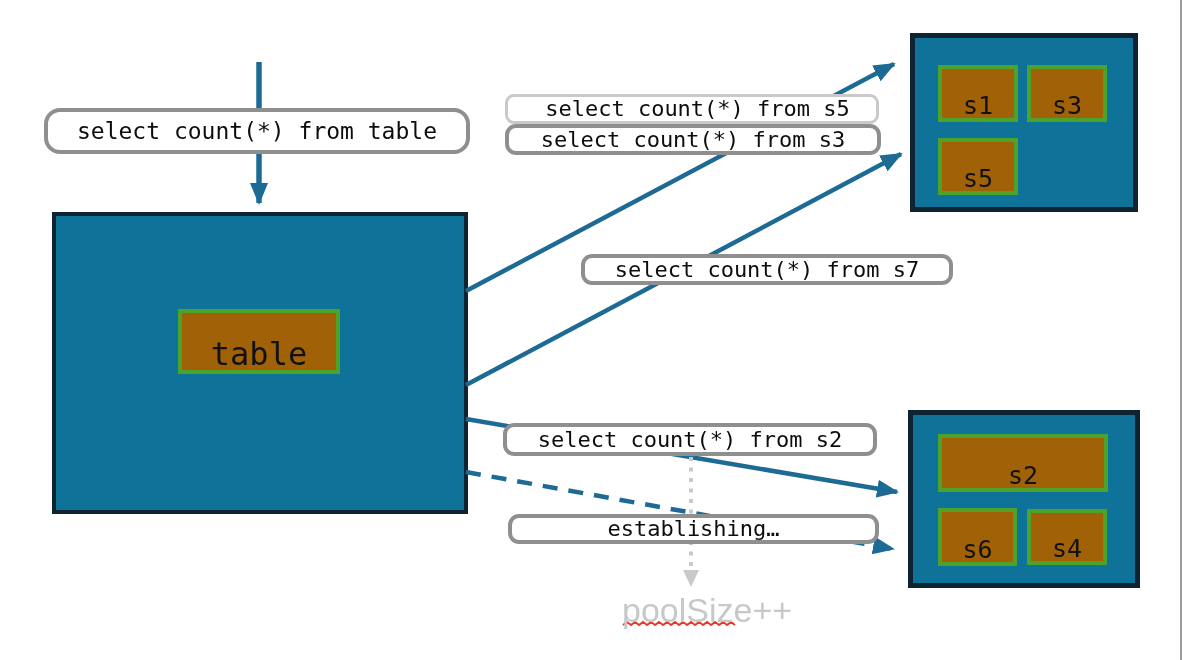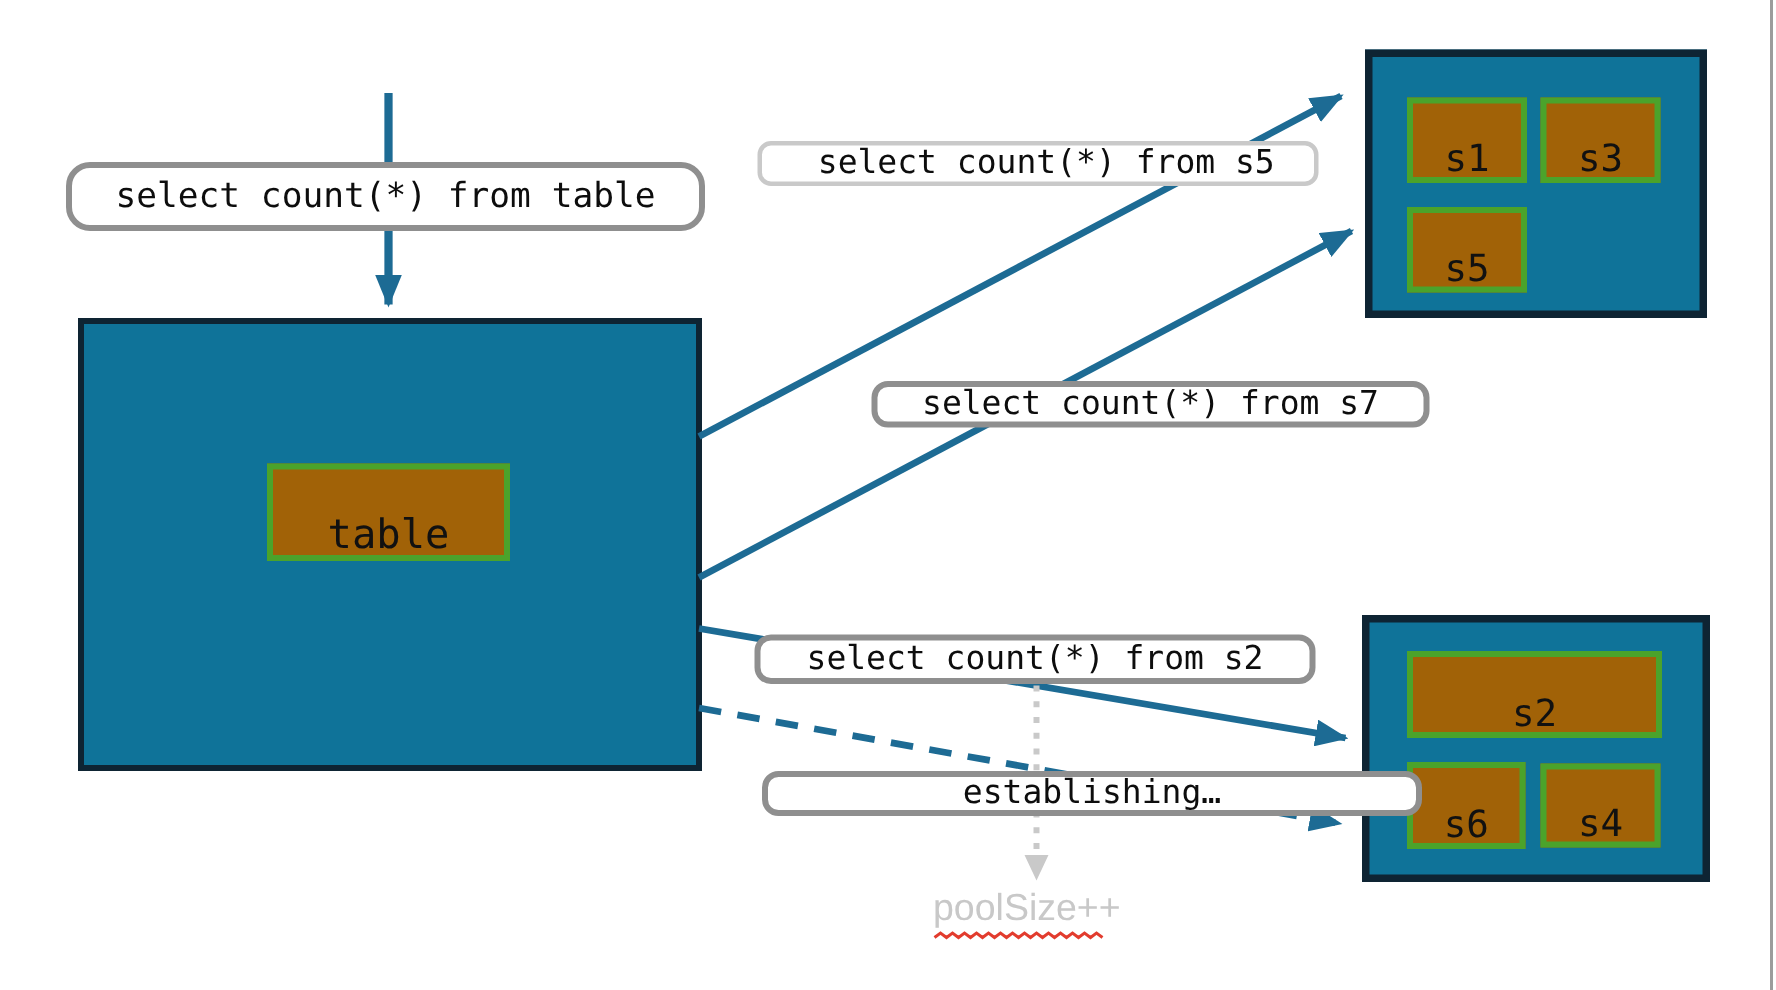--- a/index.html
+++ b/index.html
@@ -21,31 +21,31 @@
   .qlabel{
     background:#ffffff;border:4px solid #8f8f8f;border-radius:11px;color:#0d0d0d;
     display:flex;align-items:center;justify-content:center;
     font-size:22px;line-height:1;white-space:nowrap;
   }
   .qlabel.big{border-radius:16px;font-size:23px;}
   .qlabel.light{border:3px solid #c9c9c9;border-radius:9px;}
   .svglayer{position:absolute;left:0;top:0;pointer-events:none;}
   .poolnote{
     position:absolute;font-family:"Liberation Sans",sans-serif;
-    color:#c8c8c8;font-size:25px;line-height:1;white-space:nowrap;
+    color:#c8c8c8;font-size:34px;line-height:1;white-space:nowrap;
   }
   .edgeline{position:absolute;background:#9c9c9c;}
 </style>
 </head>
 <body>
 
 <div class="stage">
 
   <div class="abs mainbox" style="left:52px;top:212px;width:416px;height:302px;"></div>
-  <div class="abs cell" style="left:178px;top:309px;width:162px;height:65px;font-size:27px;">
+  <div class="abs cell" style="left:178px;top:309px;width:162px;height:65px;font-size:32px;">
     <span>table</span>
   </div>
 
   <div class="abs shardbox" style="left:910px;top:33px;width:228px;height:179px;"></div>
   <div class="abs cell" style="left:938px;top:65px;width:80px;height:57px;">
     <span>s1</span>
   </div>
   <div class="abs cell" style="left:1027px;top:65px;width:80px;height:57px;">
     <span>s3</span>
   </div>
@@ -79,27 +79,30 @@
     <polygon points="683,570 699,570 691,587" fill="#c9c9c9"></polygon>
     <path d="M623 625 l4 -3 l4 3 l4 -3 l4 3 l4 -3 l4 3 l4 -3 l4 3 l4 -3 l4 3 l4 -3 l4 3 l4 -3 l4 3 l4 -3 l4 3 l4 -3 l4 3 l4 -3 l4 3 l4 -3 l4 3 l4 -3 l4 3 l4 -3 l4 3 l4 -3 l4 3" fill="none" stroke="#e23c2e" stroke-width="2"></path>
   </svg>
 
   <div class="abs qlabel big" style="left:44px;top:108px;width:426px;height:46px;">
     <span>select count(*) from table</span>
   </div>
   <div class="abs qlabel light" style="left:505px;top:94px;width:374px;height:30px;padding-left:11px;">
     <span>select count(*) from s5</span>
   </div>
+  <div class="abs qlabel" style="left:505px;top:124px;width:376px;height:31px;">
+    <span>select count(*) from s3</span>
+  </div>
   <div class="abs qlabel" style="left:581px;top:254px;width:372px;height:31px;">
     <span>select count(*) from s7</span>
   </div>
   <div class="abs qlabel" style="left:503px;top:423px;width:374px;height:33px;">
     <span>select count(*) from s2</span>
   </div>
-  <div class="abs qlabel" style="left:508px;top:514px;width:440px;height:30px;">
+  <div class="abs qlabel" style="left:508px;top:514px;width:371px;height:30px;">
     <span>establishing…</span>
   </div>
 
   <div class="poolnote" style="left:622px;top:593px;">poolSize++</div>
 
   <div class="edgeline" style="left:1180px;top:0;width:2px;height:660px;"></div>
 
 </div>
 
 </body></html>

